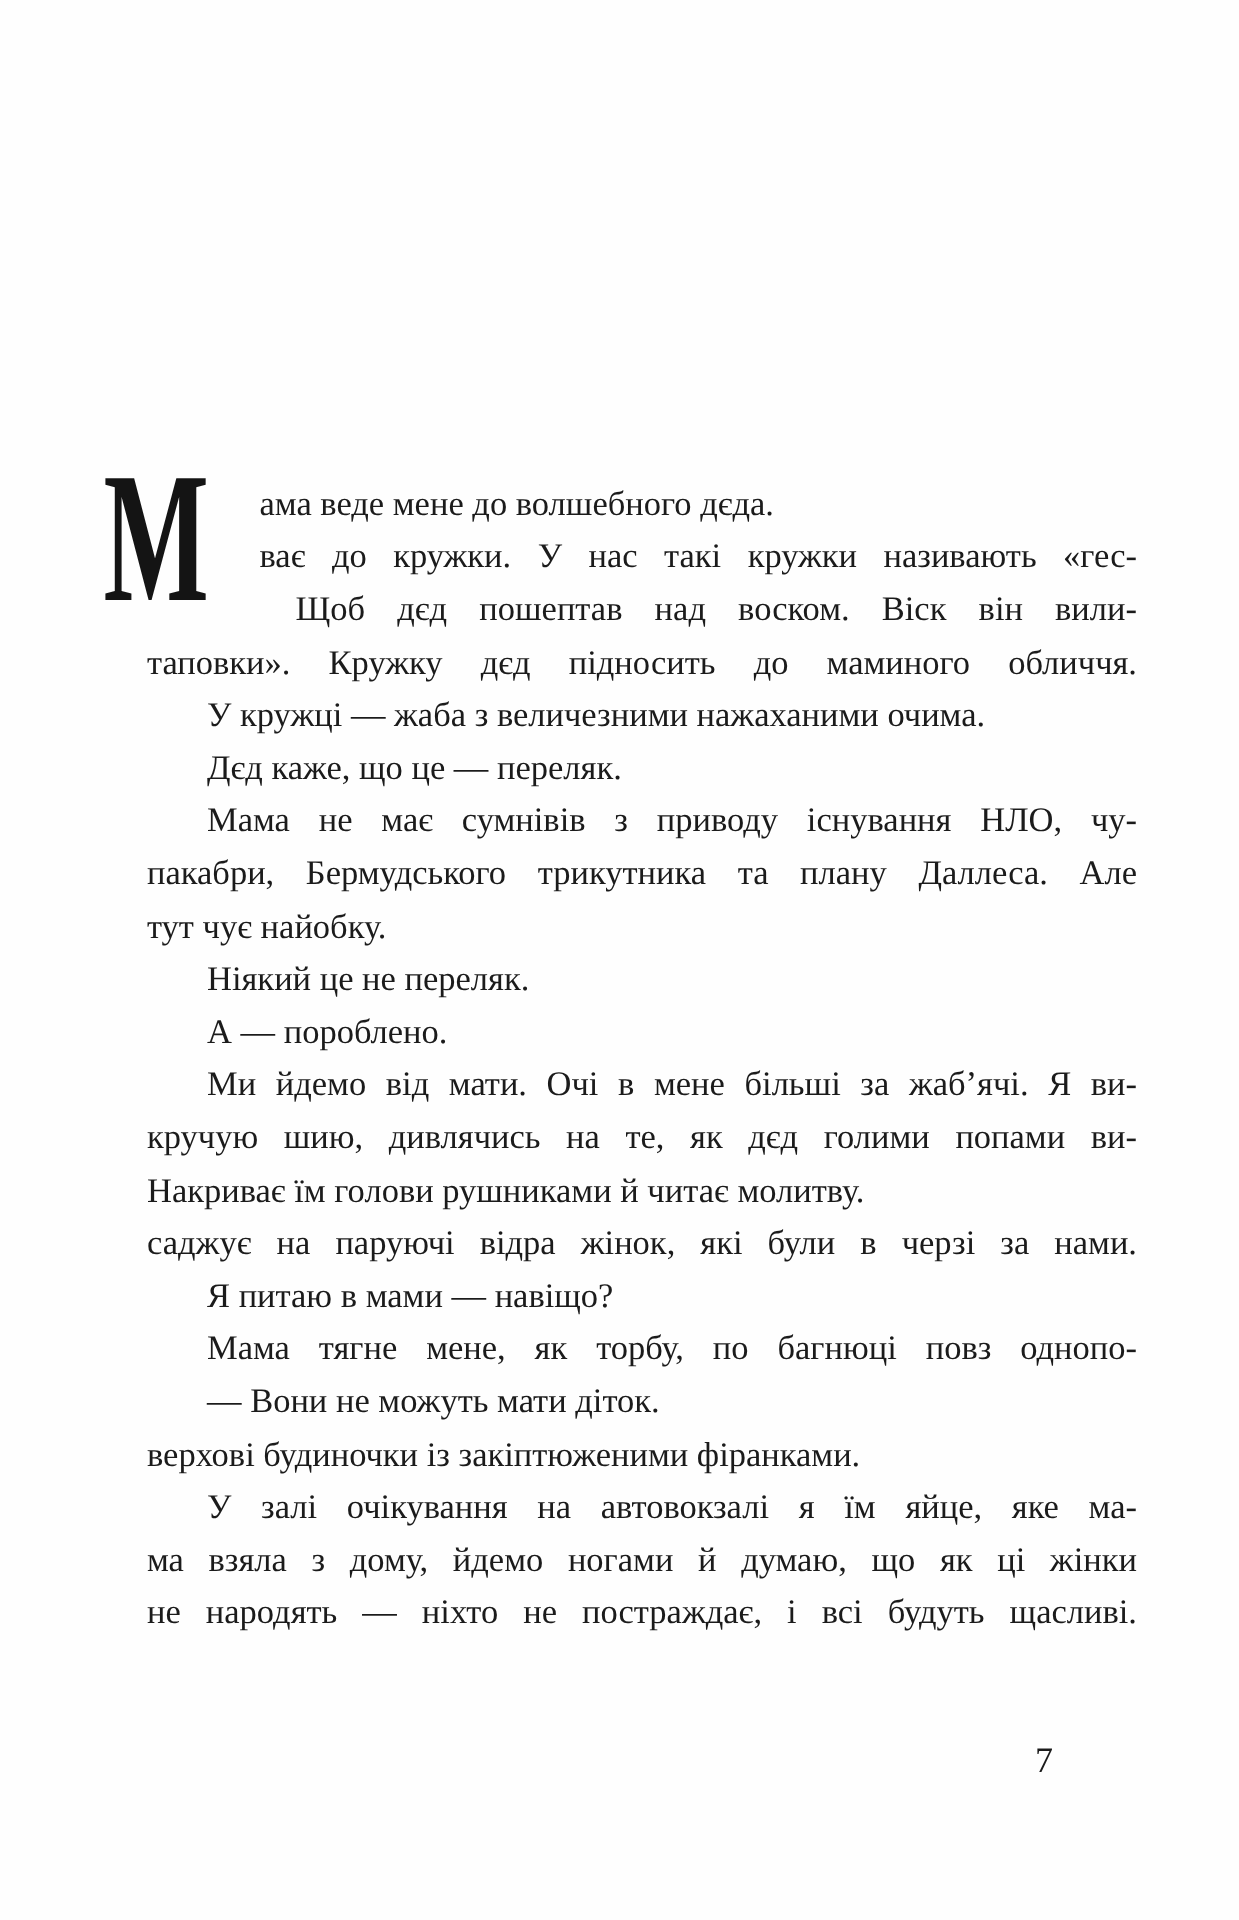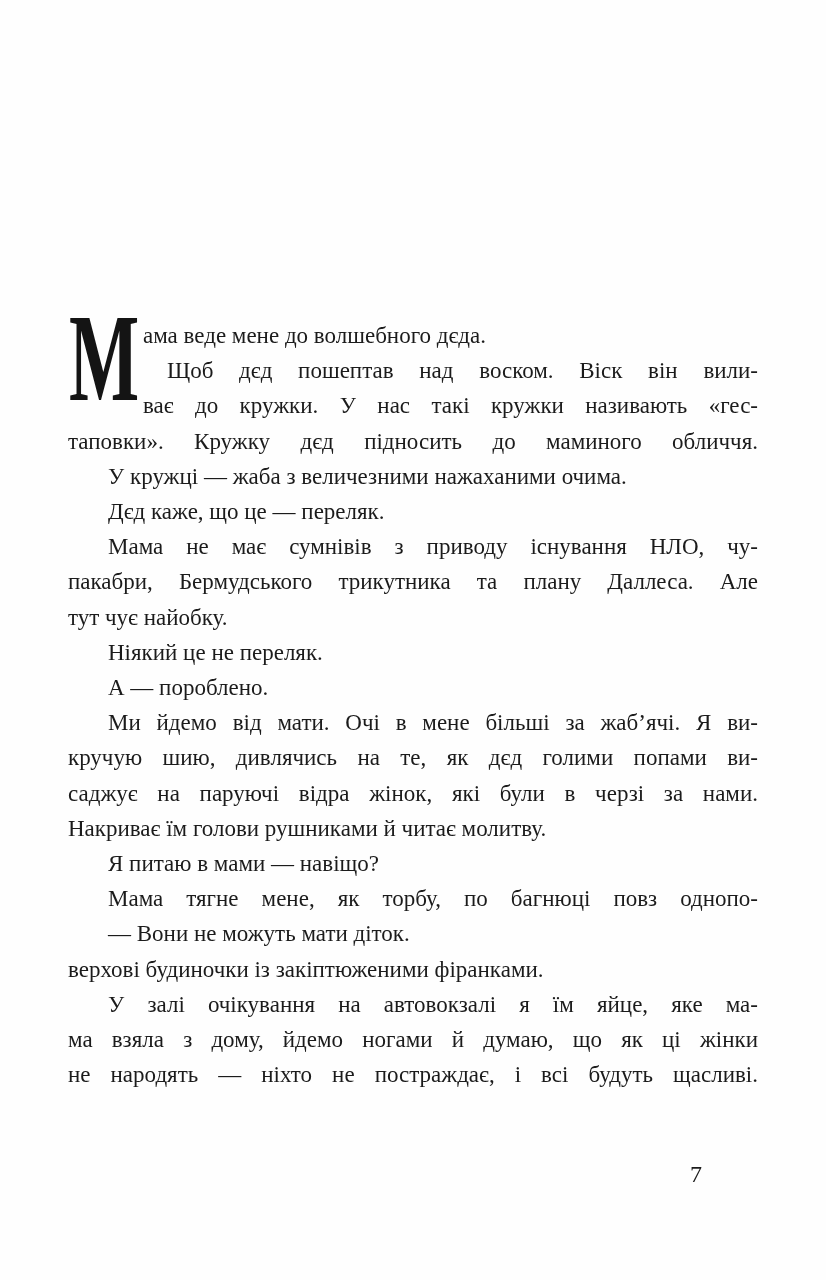--- a/index.html
+++ b/index.html
@@ -20,20 +20,21 @@
     position: absolute;
     left: 68px;
     top: 318px;
     width: 690px;
     font-size: 23px;
     line-height: 35.2px;
   }
   .line {
     text-align: left;
     white-space: normal;
+    margin-left: 30px;
   }
   .line.j {
     text-align: justify;
     text-align-last: justify;
   }
   .ind { padding-left: 40px; }
   .dc1 { padding-left: 75px; }
   .dc2 { padding-left: 99px; }
   .dc3 { padding-left: 75px; }
   .dropcap {
@@ -57,34 +58,34 @@
     color: #1b1b1b;
   }
 </style>
 </head>
 <body>
 
 <div class="page">
   <div class="textblock">
     <div class="dropcap">М</div>
     <div class="line dc1">ама веде мене до волшебного дєда.</div>
+    <div class="line dc3 j">ває до кружки. У нас такі кружки називають «гес-</div>
     <div class="line dc2 j">Щоб дєд пошептав над воском. Віск він вили-</div>
-    <div class="line dc3 j">ває до кружки. У нас такі кружки називають «гес-</div>
     <div class="line j">таповки». Кружку дєд підносить до маминого обличчя.</div>
     <div class="line ind">У кружці — жаба з величезними нажаханими очима.</div>
     <div class="line ind">Дєд каже, що це — переляк.</div>
     <div class="line ind j">Мама не має сумнівів з приводу існування НЛО, чу-</div>
     <div class="line j">пакабри, Бермудського трикутника та плану Даллеса. Але</div>
     <div class="line">тут чує найобку.</div>
     <div class="line ind">Ніякий це не переляк.</div>
     <div class="line ind">А — пороблено.</div>
     <div class="line ind j">Ми йдемо від мати. Очі в мене більші за жаб’ячі. Я ви-</div>
     <div class="line j">кручую шию, дивлячись на те, як дєд голими попами ви-</div>
+    <div class="line">Накриває їм голови рушниками й читає молитву.</div>
     <div class="line j">саджує на паруючі відра жінок, які були в черзі за нами.</div>
-    <div class="line">Накриває їм голови рушниками й читає молитву.</div>
     <div class="line ind">Я питаю в мами — навіщо?</div>
     <div class="line ind j">Мама тягне мене, як торбу, по багнюці повз однопо-</div>
     <div class="line ind">— Вони не можуть мати діток.</div>
     <div class="line">верхові будиночки із закіптюженими фіранками.</div>
     <div class="line ind j">У залі очікування на автовокзалі я їм яйце, яке ма-</div>
     <div class="line j">ма взяла з дому, йдемо ногами й думаю, що як ці жінки</div>
     <div class="line j">не народять — ніхто не постраждає, і всі будуть щасливі.</div>
   </div>
   <div class="folio">7</div>
 </div>

